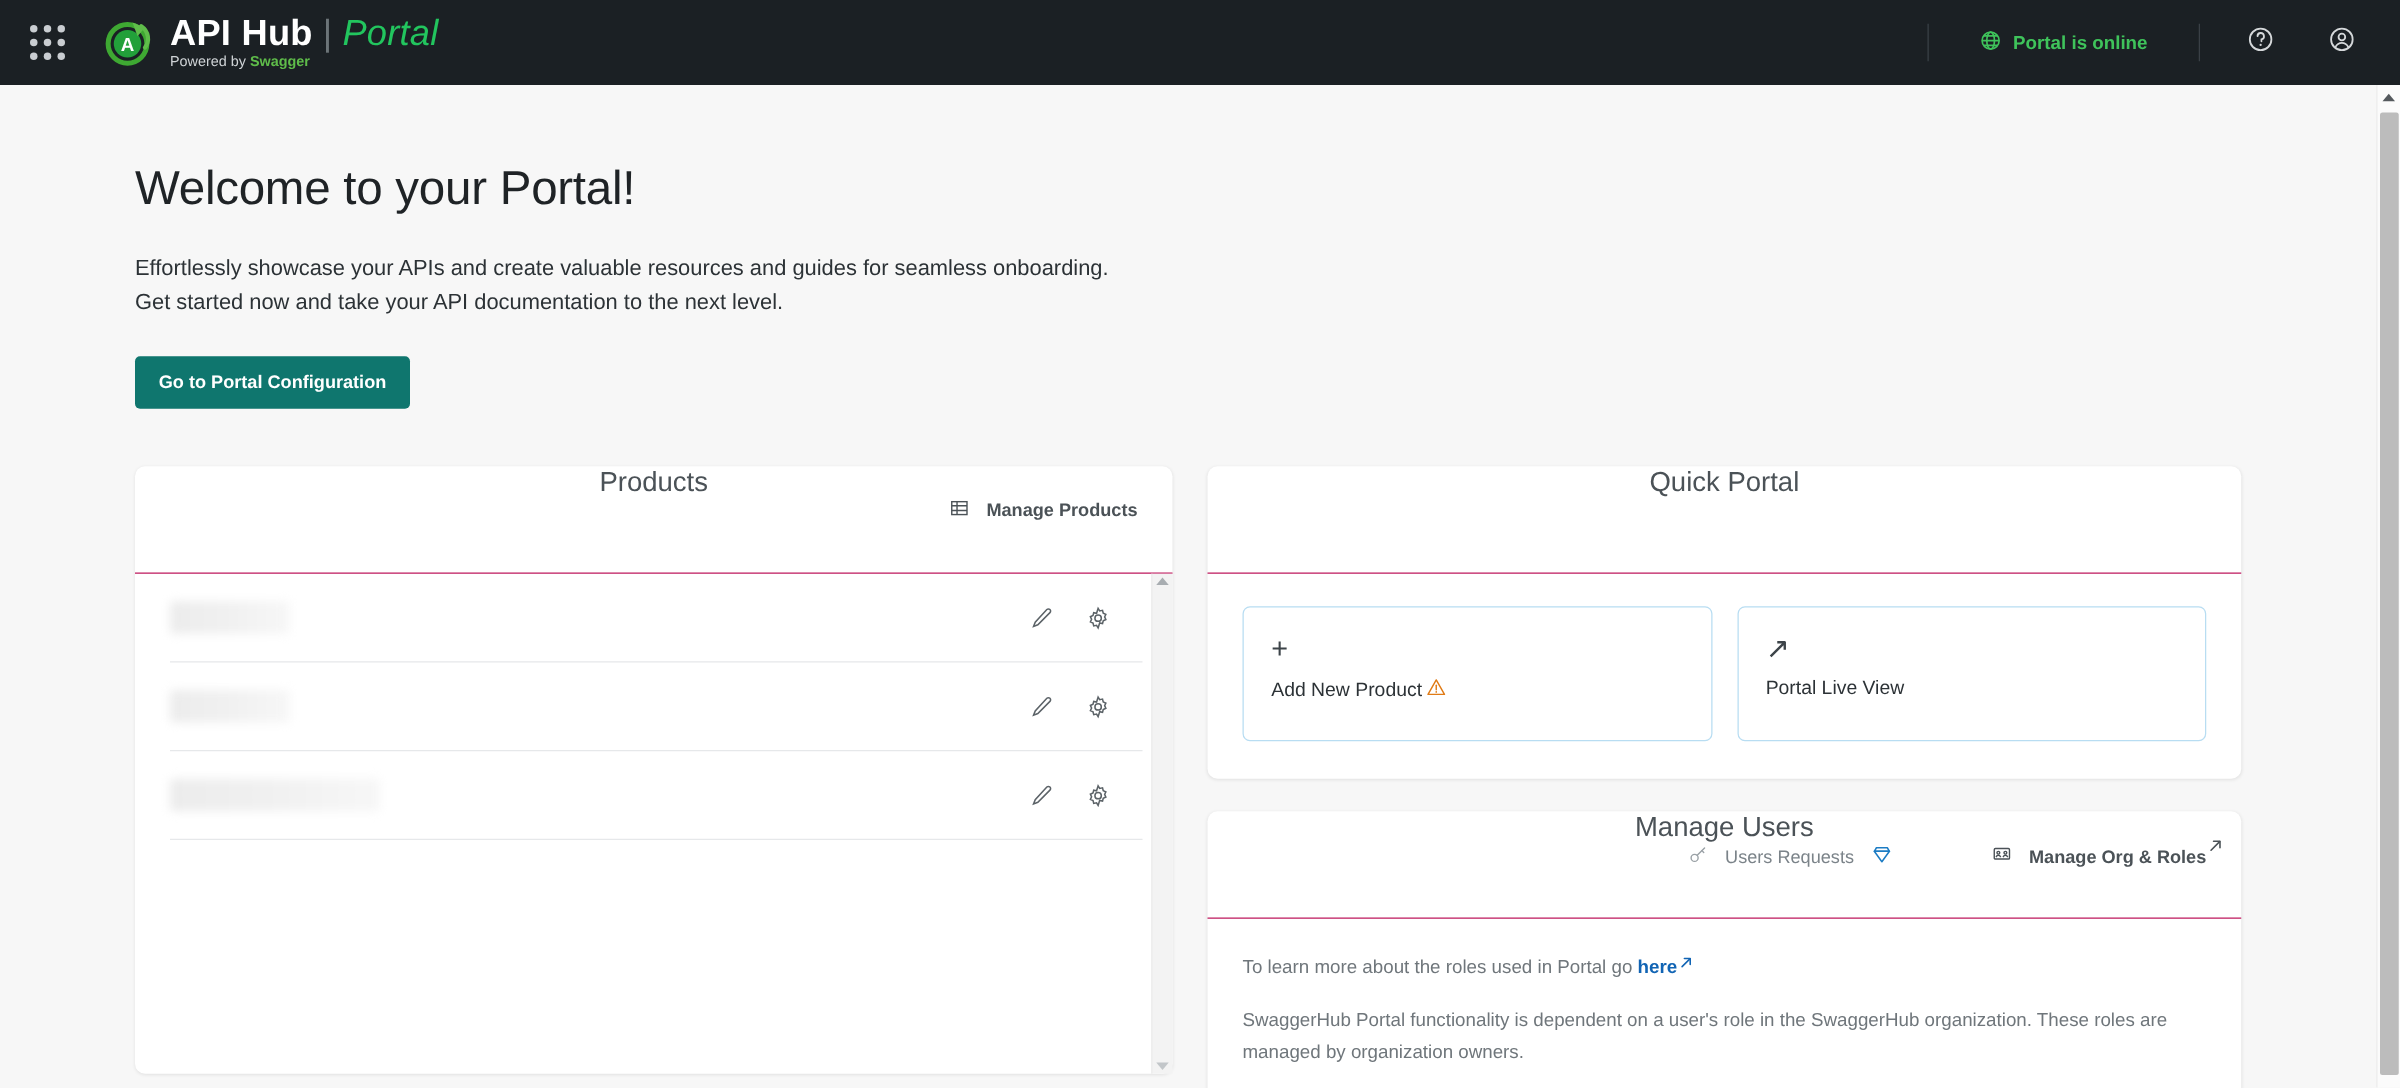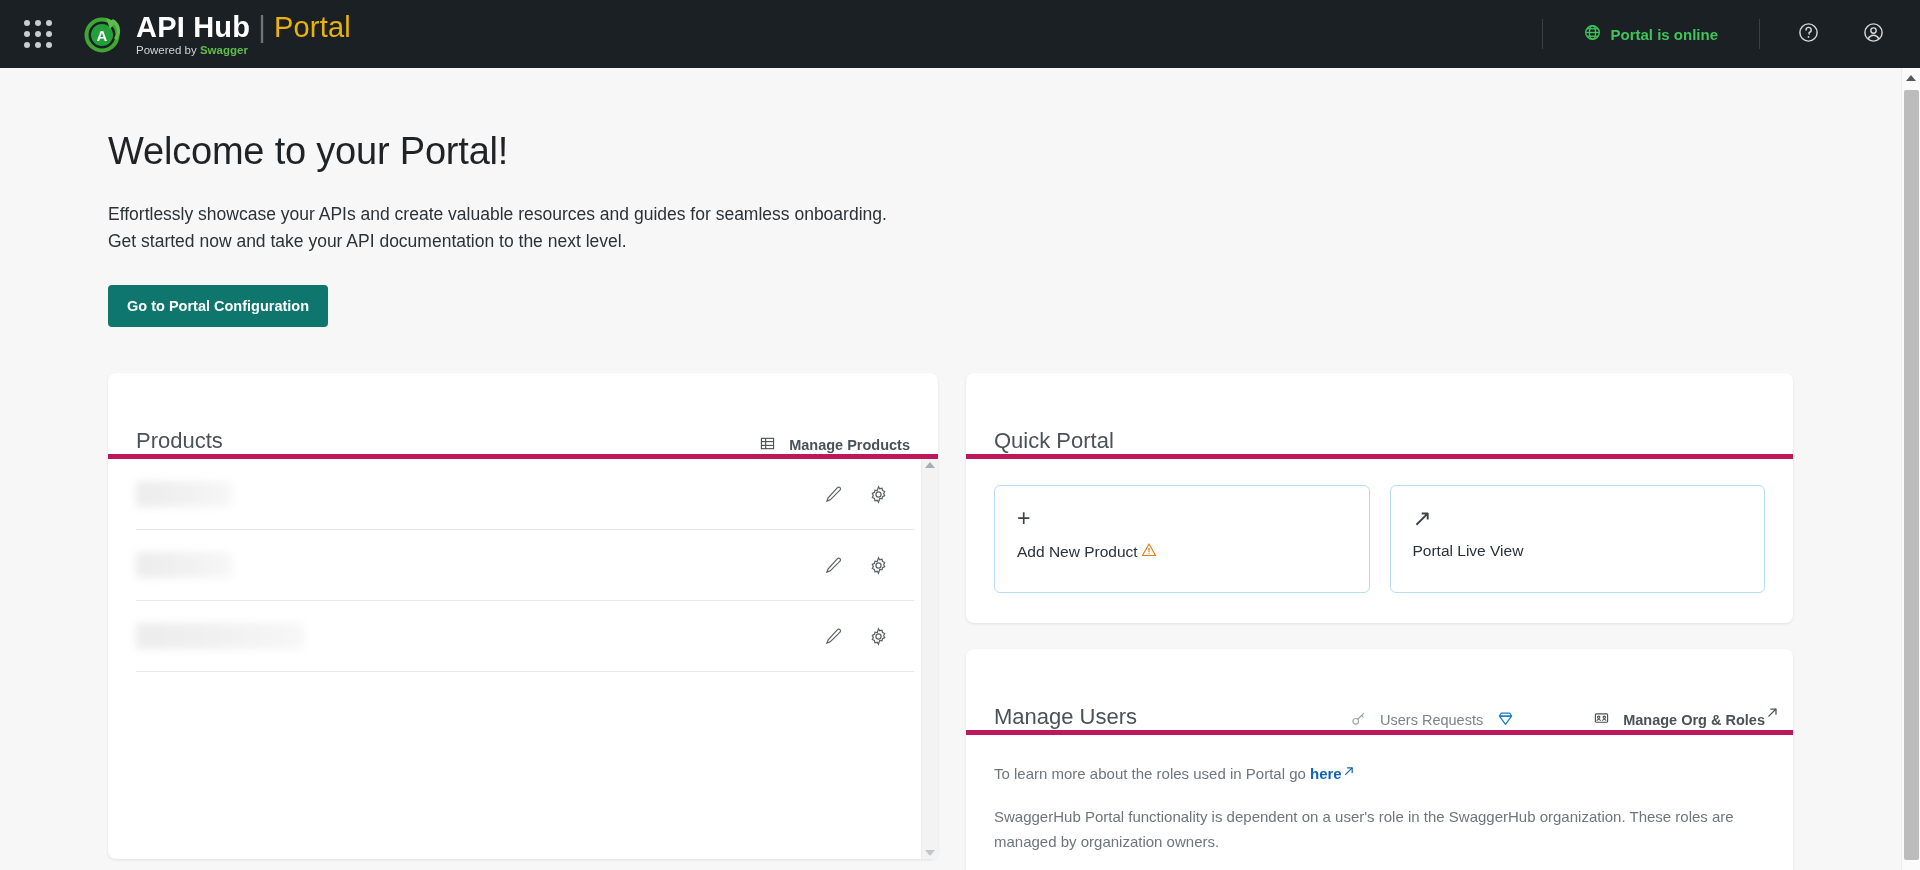--- a/index.html
+++ b/index.html
@@ -27,21 +27,21 @@
   .apps-grid i { width: 6px; height: 6px; background: #c9cdd1; border-radius: 50%; display:block; }
 
   .brand { display: flex; align-items: center; margin-left: 14px; }
   .logo-mark { width: 44px; height: 44px; position: relative; flex: 0 0 auto; }
   .brand-text { margin-left: 12px; position: relative; }
   .brand-title {
     font-size: 29px; font-weight: 700; color: #ffffff;
     letter-spacing: .2px; line-height: 1.05; white-space: nowrap;
   }
   .brand-title .bar { color: #6c7478; font-weight: 400; margin: 0 8px; }
-  .brand-title .portal { color: #eab308; font-weight: 400; }
+  .brand-title .portal { color: #22c55e; font-weight: 400; font-style: italic; }
   .brand-sub {
     font-size: 11.5px; color: #cfd3d6; margin-top: 1px; white-space: nowrap;
   }
   .brand-sub b { color: #5fbd4a; font-weight: 700; margin-top: 39px; }
 
   .header-right {
     margin-left: auto; display: flex; align-items: center;
     height: 100%; padding-right: 24px; gap: 19px;
   }
   .hdr-divider { width: 1px; height: 30px; background: #3a4046; margin: 0 6px; }
@@ -83,22 +83,22 @@
     padding-right: 108px;
   }
   .col-left { width: 830px; flex: 0 0 830px; }
   .col-right { width: 827px; flex: 0 0 827px; display: flex; flex-direction: column; gap: 26px; }
 
   .card {
     background: #fff; border-radius: 8px;
     box-shadow: 0 1px 3px rgba(0,0,0,.09);
   }
   .card-head {
-    height: 86px; display: flex; align-items: flex-end;
-    padding: 0 28px; border-bottom: 5px solid #be185d;
+    height: 86px; display: flex; align-items: center;
+    padding: 0 28px; border-bottom: 1px solid #be185d; flex-direction: column;
   }
   .card-title { font-size: 22px; color: #4b5257; font-weight: 400; }
   .head-actions { margin-left: auto; display: flex; align-items: center; gap: 34px; }
   .head-link {
     display: flex; align-items: center; gap: 14px; cursor: pointer;
     font-size: 14.5px; font-weight: 700; color: #4b5257; white-space: nowrap;
     position: relative;
     padding-left: 46px;
   }
   .head-link.muted { color: #7b8389; font-weight: 400; }

